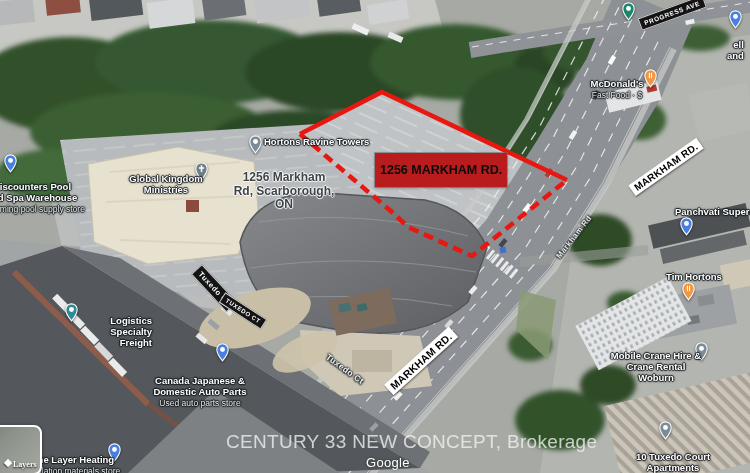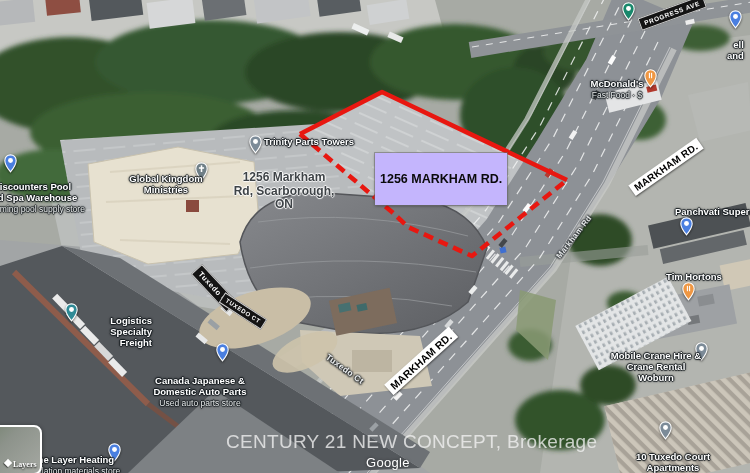--- a/index.html
+++ b/index.html
@@ -25,22 +25,22 @@
           letter-spacing:.4px;white-space:nowrap;
           text-shadow:0 0 2px #1d2226,0 1px 2px #1d2226,1px 0 2px #1d2226,-1px 0 2px #1d2226;}
   .roadsign{position:absolute;z-index:5;background:#141414;color:#fff;font-size:6.5px;
             font-weight:700;letter-spacing:.6px;padding:2px 4px;white-space:nowrap;
             border:1px solid rgba(240,240,240,.85);}
 
   
   .annot{position:absolute;z-index:7;background:#fff;color:#000;font-weight:700;
          font-size:10.5px;letter-spacing:.2px;padding:1px 4px;white-space:nowrap;
          box-shadow:0 1px 2px rgba(0,0,0,.55);}
-  .parcelLabel{position:absolute;z-index:7;left:375px;top:153px;background:#c4b5fd;color:#0a0a0a;
-         font-weight:700;font-size:12.5px;padding:19px 5px;white-space:nowrap;
+  .parcelLabel{position:absolute;z-index:7;left:375px;top:153px;background:#b91c1c;color:#0a0a0a;
+         font-weight:700;font-size:12.5px;padding:10px 5px;white-space:nowrap;
          box-shadow:0 0 0 1px rgba(110,110,110,.55),0 1px 3px rgba(0,0,0,.4);}
 
   .watermark{position:absolute;z-index:8;left:226px;top:431px;font-size:19px;
          color:rgba(242,242,242,.78);letter-spacing:.3px;white-space:nowrap;}
   .glogo{position:absolute;z-index:8;left:366px;top:455px;color:#fff;font-size:13px;
          font-weight:400;letter-spacing:.3px;text-shadow:0 0 3px rgba(0,0,0,.55);}
 
   
   .layers{position:absolute;z-index:8;left:-34px;top:425px;width:72px;height:46px;
           border:2px solid #fff;border-radius:8px;overflow:hidden;
@@ -313,21 +313,21 @@
   <div class="poi" style="left:-24px;top:171px;width:112px">
     <span>Discounters Pool
 and Spa Warehouse</span>
     <span class="sub">Swimming pool supply store</span>
   </div>
   <div class="poi" style="left:120px;top:163px;width:92px">
     <span>Global Kingdom
 Ministries</span>
   </div>
   <div class="poi nw" style="left:264px;top:137px">
-    <span>Trinity Parts Towers</span>
+    <span>Hortons Ravine Towers</span>
   </div>
   <div class="poi addr" style="left:228px;top:157px;width:112px">
     <span>1256 Markham
 Rd, Scarborough, ON</span>
   </div>
   <div class="poi left" style="left:80px;top:305px;width:72px">
     <span>Logistics
 Specialty Freight</span>
   </div>
   <div class="poi" style="left:588px;top:68px;width:58px">
@@ -365,20 +365,20 @@
   <div class="roadsign" style="left:672px;top:13px;transform:translate(-50%,-50%) rotate(-20deg)">PROGRESS AVE</div>
   <div class="roadsign" style="left:214px;top:288px;font-size:7.5px;transform:translate(-50%,-50%) rotate(47deg)">Tuxedo Ct</div>
   <div class="roadsign" style="left:243px;top:311px;font-size:6px;transform:translate(-50%,-50%) rotate(33deg)">TUXEDO CT</div>
   <div class="street" style="left:345px;top:369px;transform:translate(-50%,-50%) rotate(36deg)">Tuxedo Ct</div>
   <div class="street" style="left:574px;top:237px;font-size:8px;opacity:.92;transform:translate(-50%,-50%) rotate(-52deg)">Markham Rd</div>
 
   <div class="parcelLabel">1256 MARKHAM RD.</div>
   <div class="annot" style="left:421px;top:361px;transform:translate(-50%,-50%) rotate(-42deg)">MARKHAM RD.</div>
   <div class="annot" style="left:666px;top:167px;font-size:10px;transform:translate(-50%,-50%) rotate(-35deg)">MARKHAM RD.</div>
 
-  <div class="watermark">CENTURY 21 NEW CONCEPT, Brokerage</div>
+  <div class="watermark">CENTURY 33 NEW CONCEPT, Brokerage</div>
   <div class="glogo">Google</div>
   <div class="layers">
     <span class="dia"></span>
     <span class="lab">Layers</span>
   </div>
 
 </div>
 
 </body></html>

